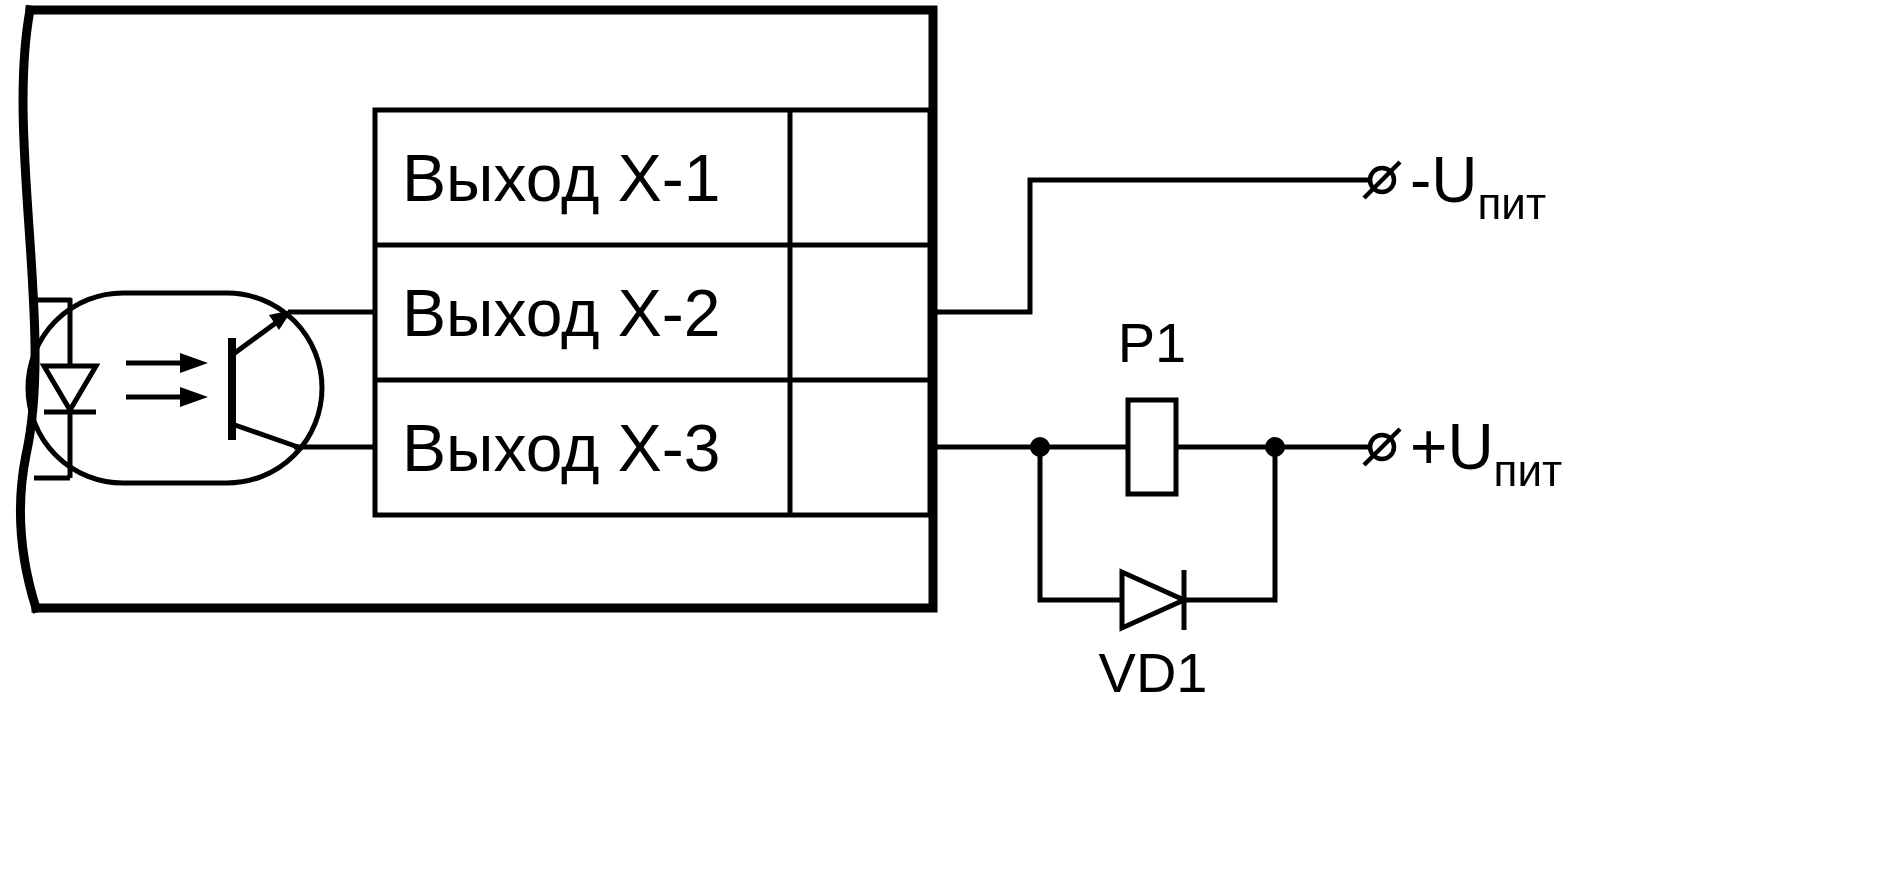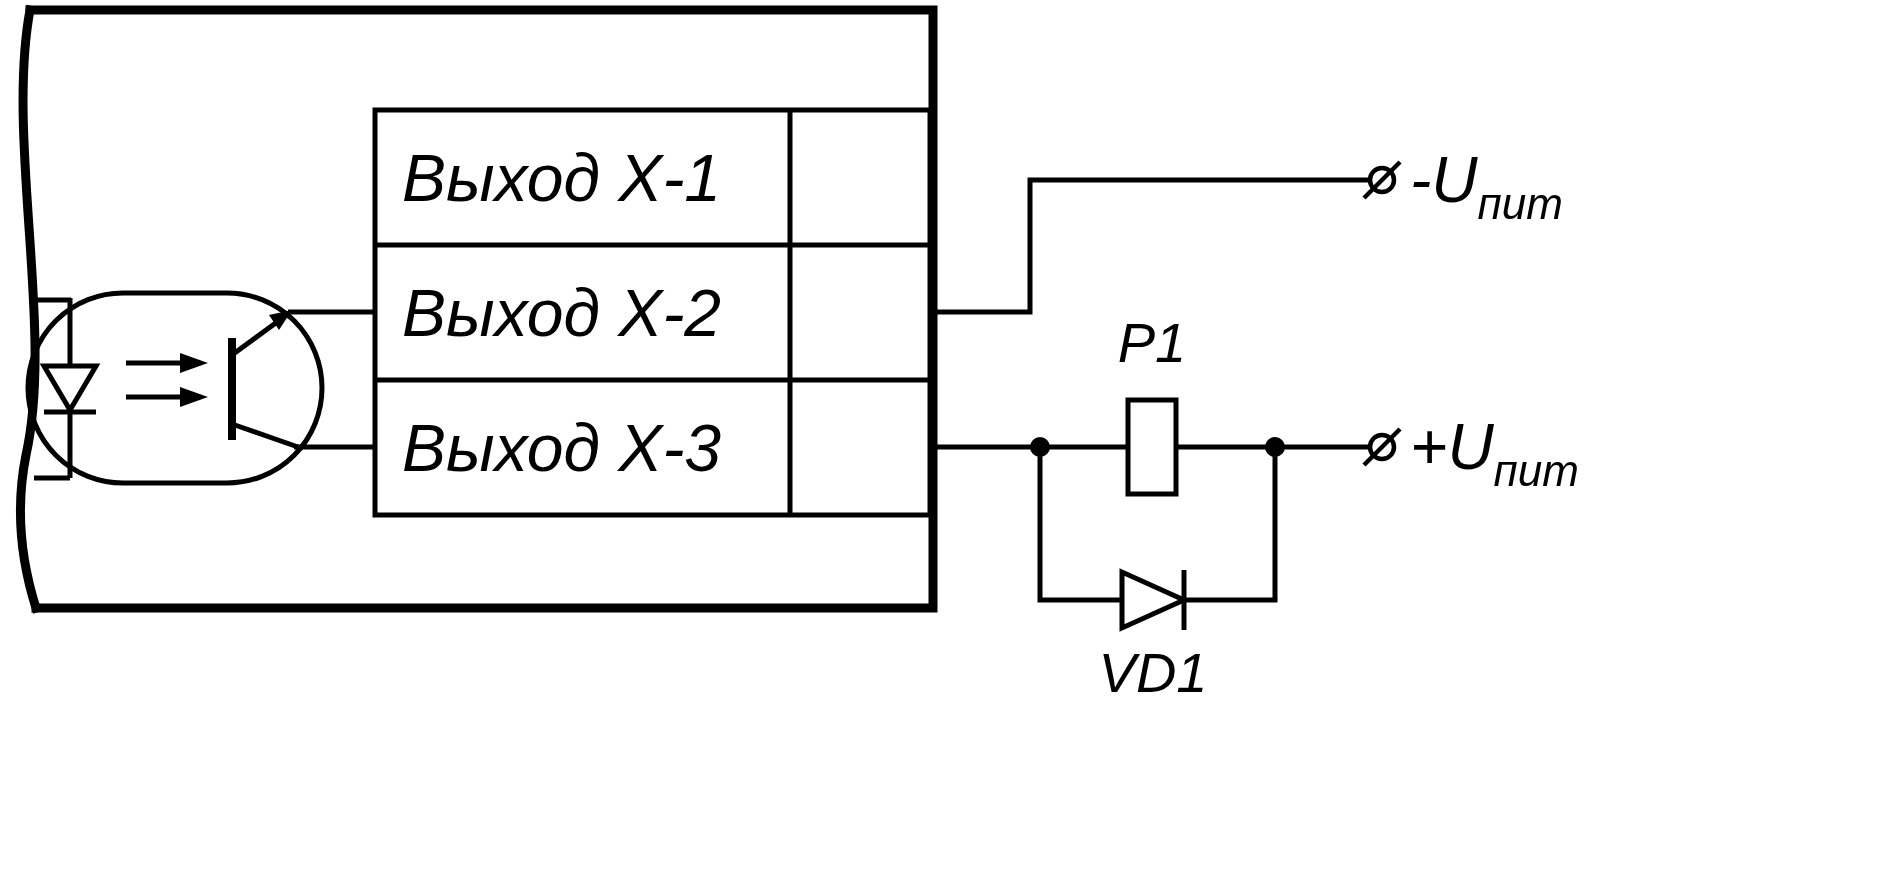--- a/index.html
+++ b/index.html
@@ -6,21 +6,20 @@
     margin: 0;
     padding: 0;
     background: #ffffff;
   }
   .canvas {
     position: relative;
     width: 1901px;
     height: 872px;
     background: #ffffff;
     overflow: hidden;
-    font-style: italic;
   }
   svg { display: block; }
   .stroke {
     stroke: #000000;
     fill: none;
     stroke-width: 5;
     stroke-linecap: butt;
   }
   .stroke-thick {
     stroke: #000000;

